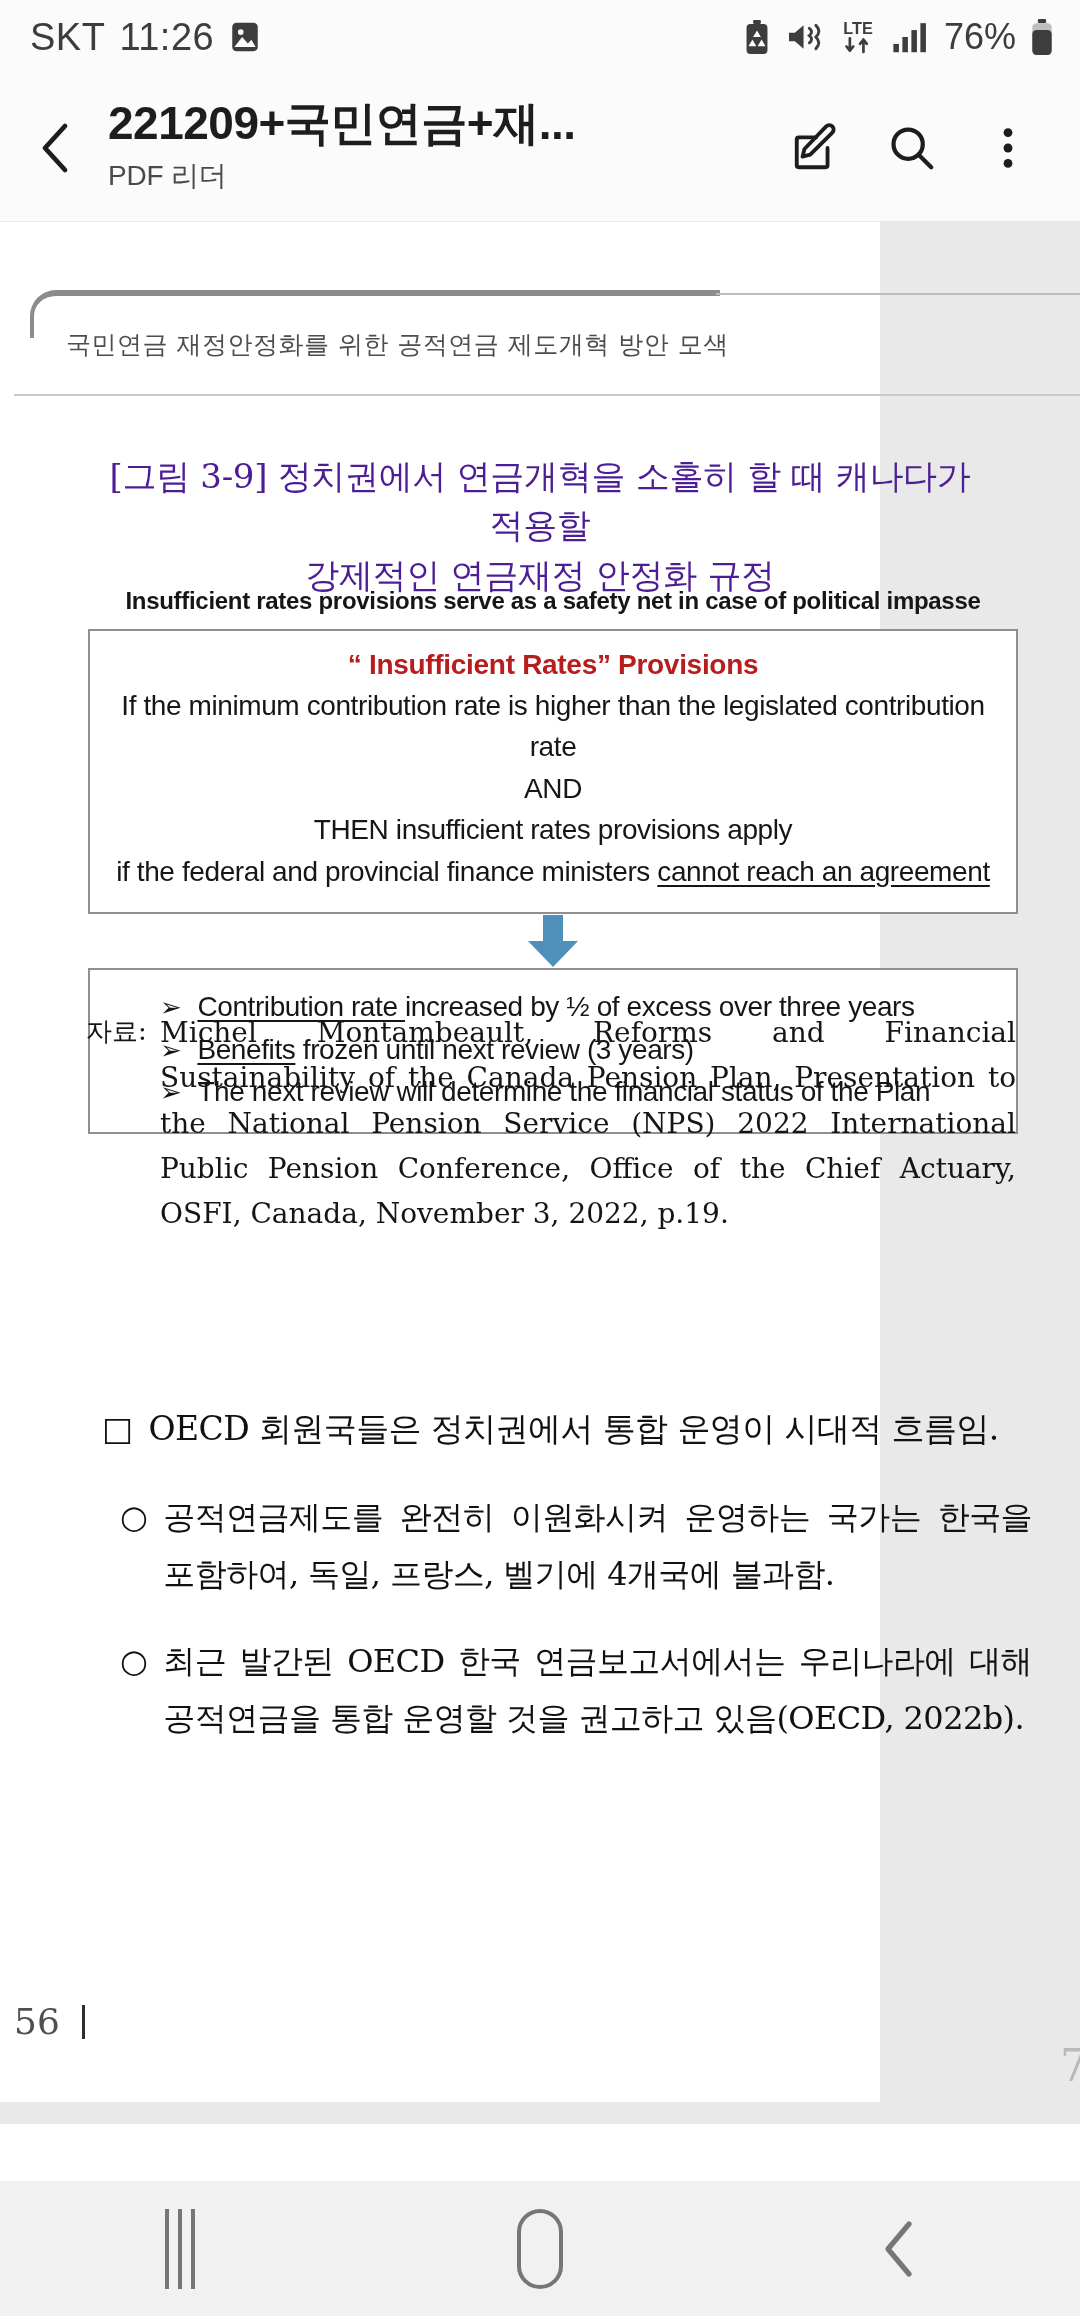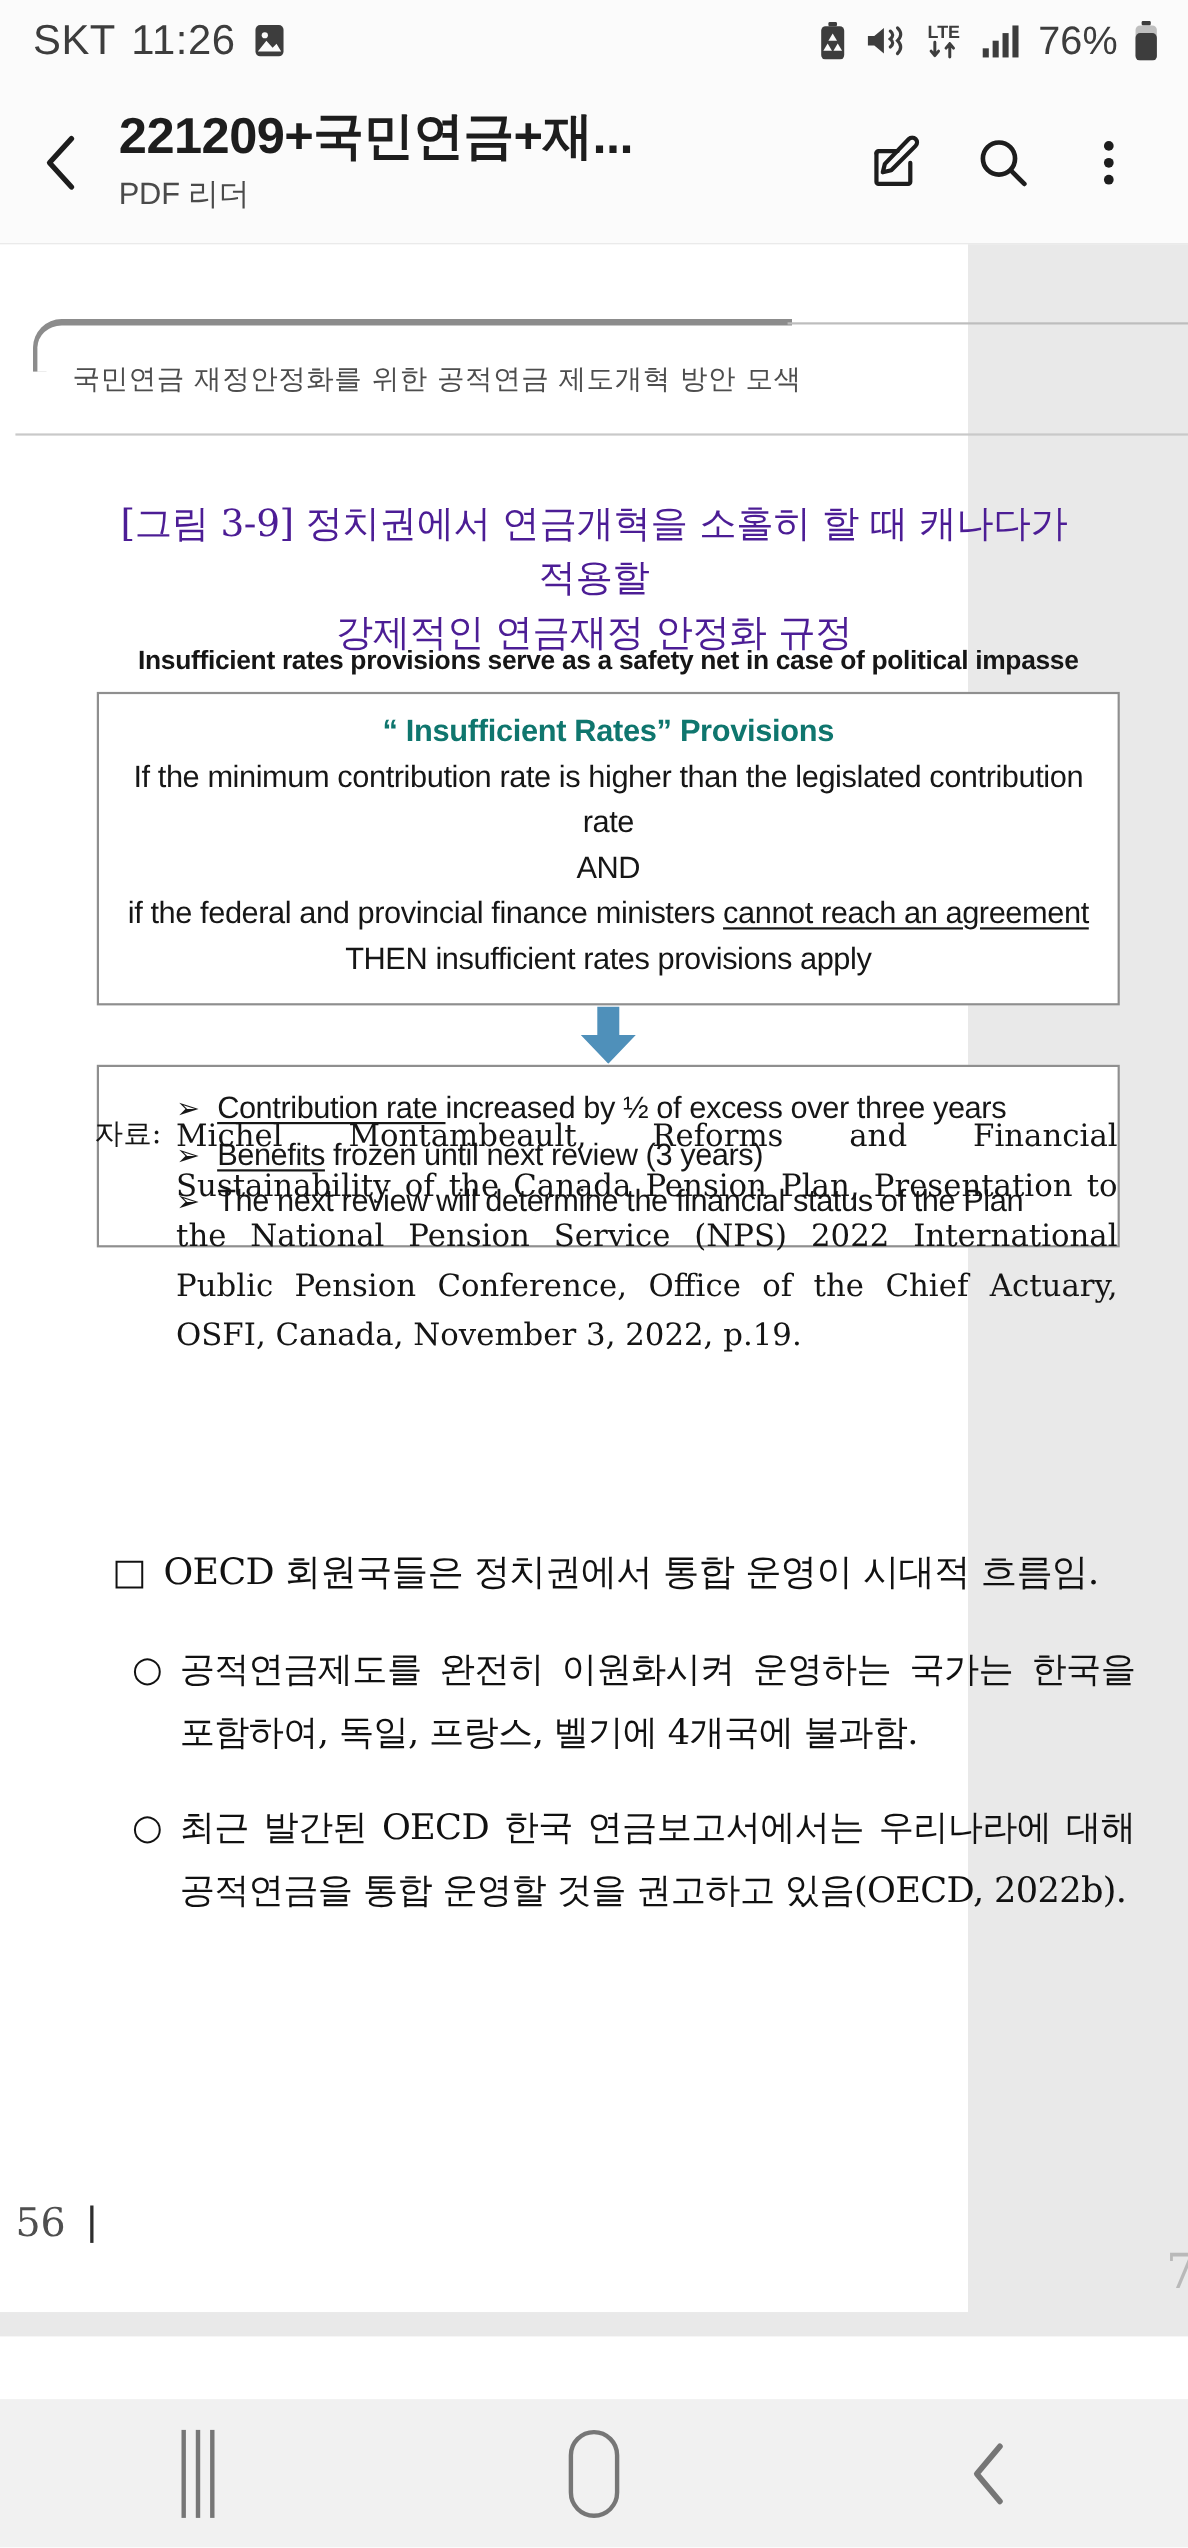--- a/index.html
+++ b/index.html
@@ -110,21 +110,21 @@
     font-size: 24px; color: #161616; letter-spacing: -0.3px;
     margin-bottom: 14px;
   }
   .fig-box {
     border: 2px solid #8f8f8f;
     background: #fff;
     padding: 18px 16px 20px;
     text-align: center;
   }
   .fig-box-title {
-    font-weight: bold; font-size: 28px; color: #0f766e;
+    font-weight: bold; font-size: 28px; color: #b91c1c;
     letter-spacing: -0.3px; margin-bottom: 4px;
   }
   .fig-line {
     font-size: 28px; color: #161616; line-height: 1.48;
     letter-spacing: -0.4px;
   }
   .u { text-decoration: underline; text-underline-offset: 4px; }
   .arrow-wrap {
     height: 54px; display: flex; align-items: center; justify-content: center;
   }
@@ -318,22 +318,22 @@
       <div>강제적인 연금재정 안정화 규정</div>
     </div>
 
     <div class="fig-block">
       <div class="fig-subtitle">Insufficient rates  provisions serve as a safety net in case of political impasse</div>
 
       <div class="fig-box">
         <div class="fig-box-title">“ Insufficient Rates” Provisions</div>
         <div class="fig-line">If the minimum contribution rate is higher than the legislated contribution rate</div>
         <div class="fig-line">AND</div>
+        <div class="fig-line">THEN  insufficient rates provisions apply</div>
         <div class="fig-line"><span>if the federal and provincial finance ministers </span><span class="u">cannot reach an agreement</span></div>
-        <div class="fig-line">THEN  insufficient rates provisions apply</div>
       </div>
 
       <div class="arrow-wrap">
         <svg width="58" height="52" viewBox="0 0 29 26">
           <path d="M9.5 0 H19.5 V13 H27 L14.5 26 L2 13 H9.5 Z" fill="#4f90ba"></path>
         </svg>
       </div>
 
       <div class="fig-box2">
         <div class="bullet-row">

